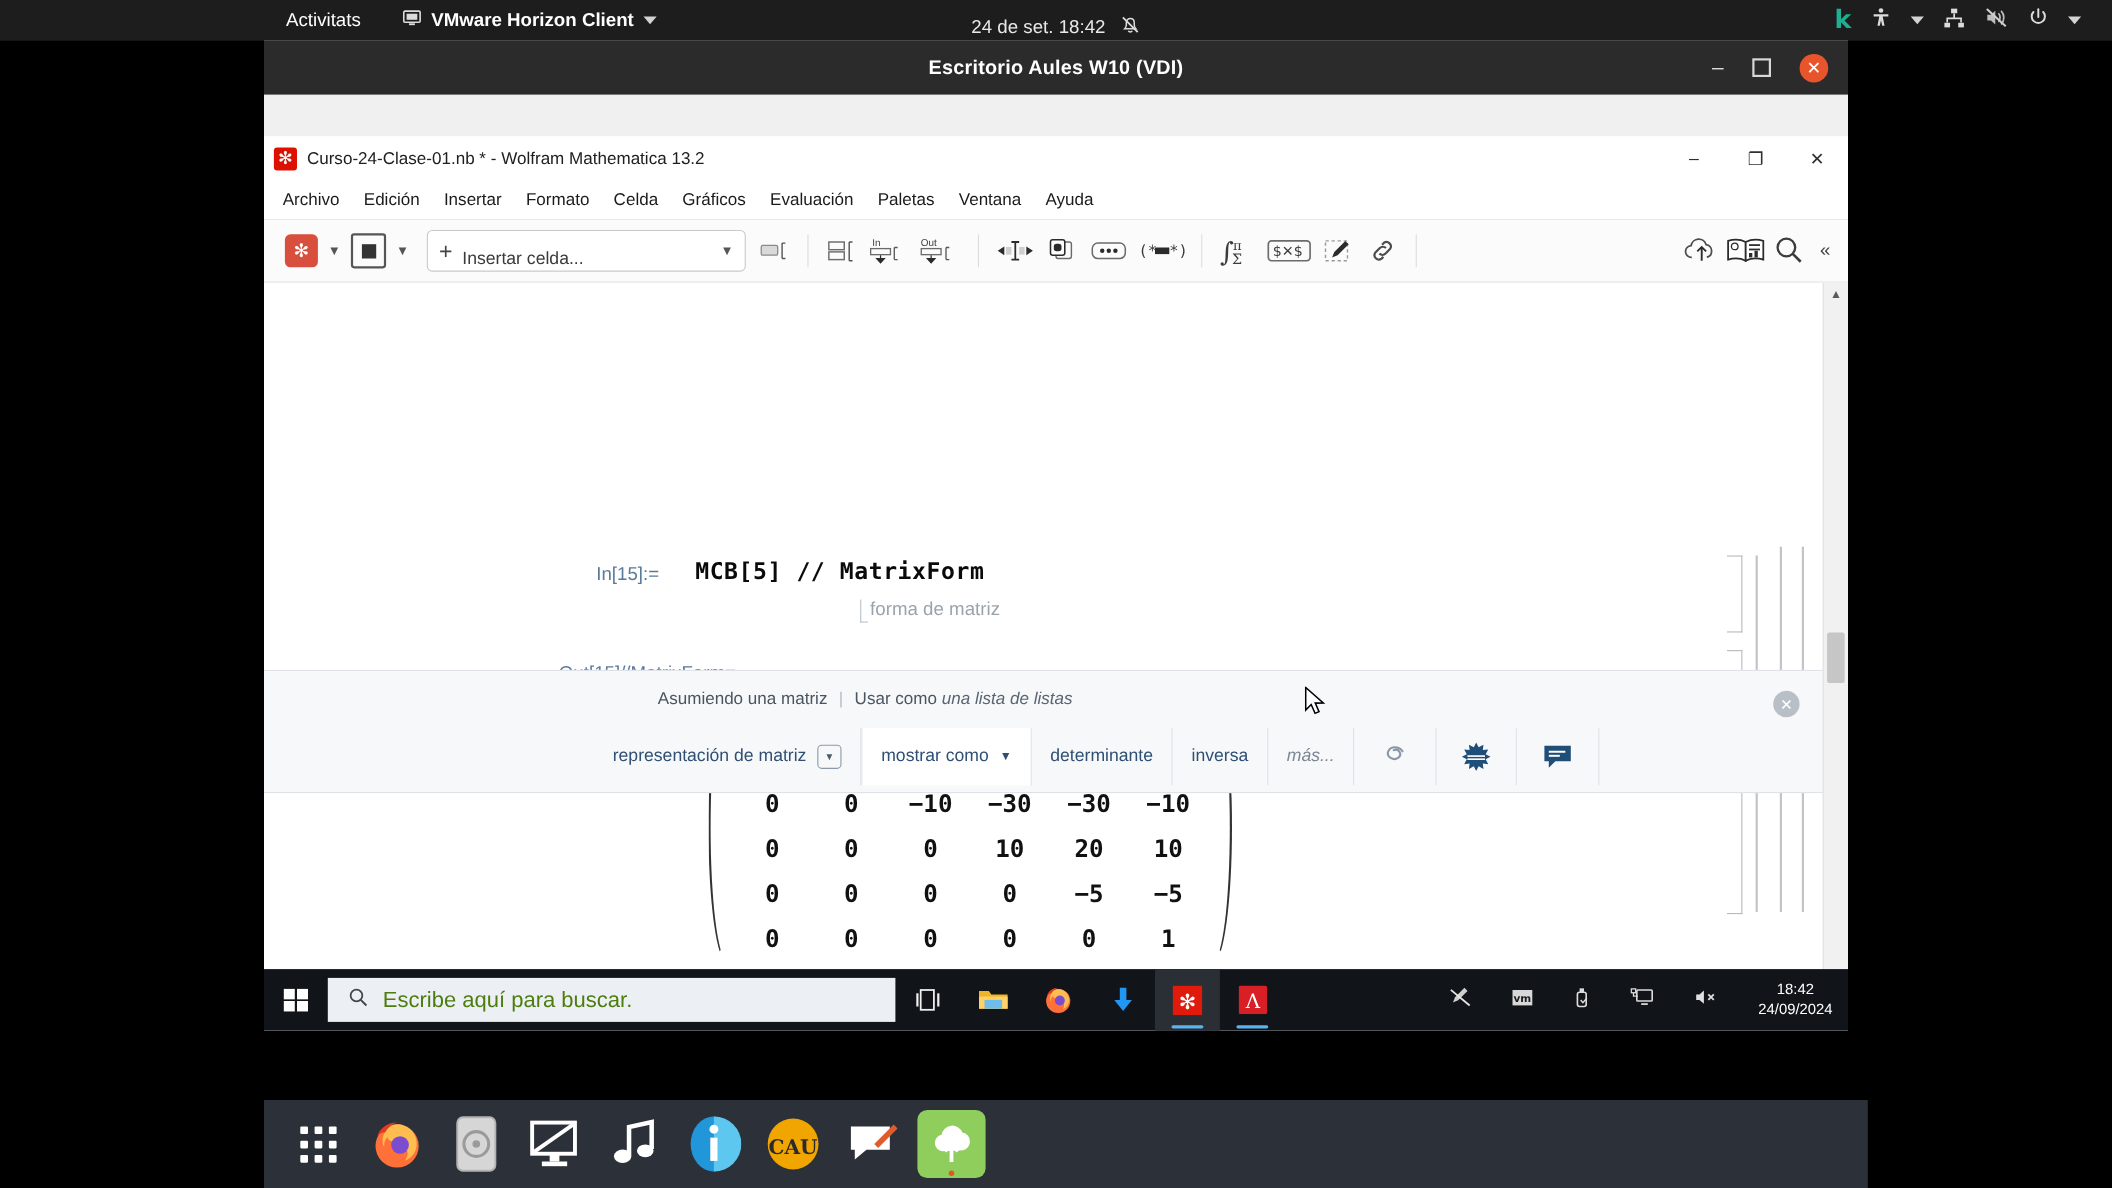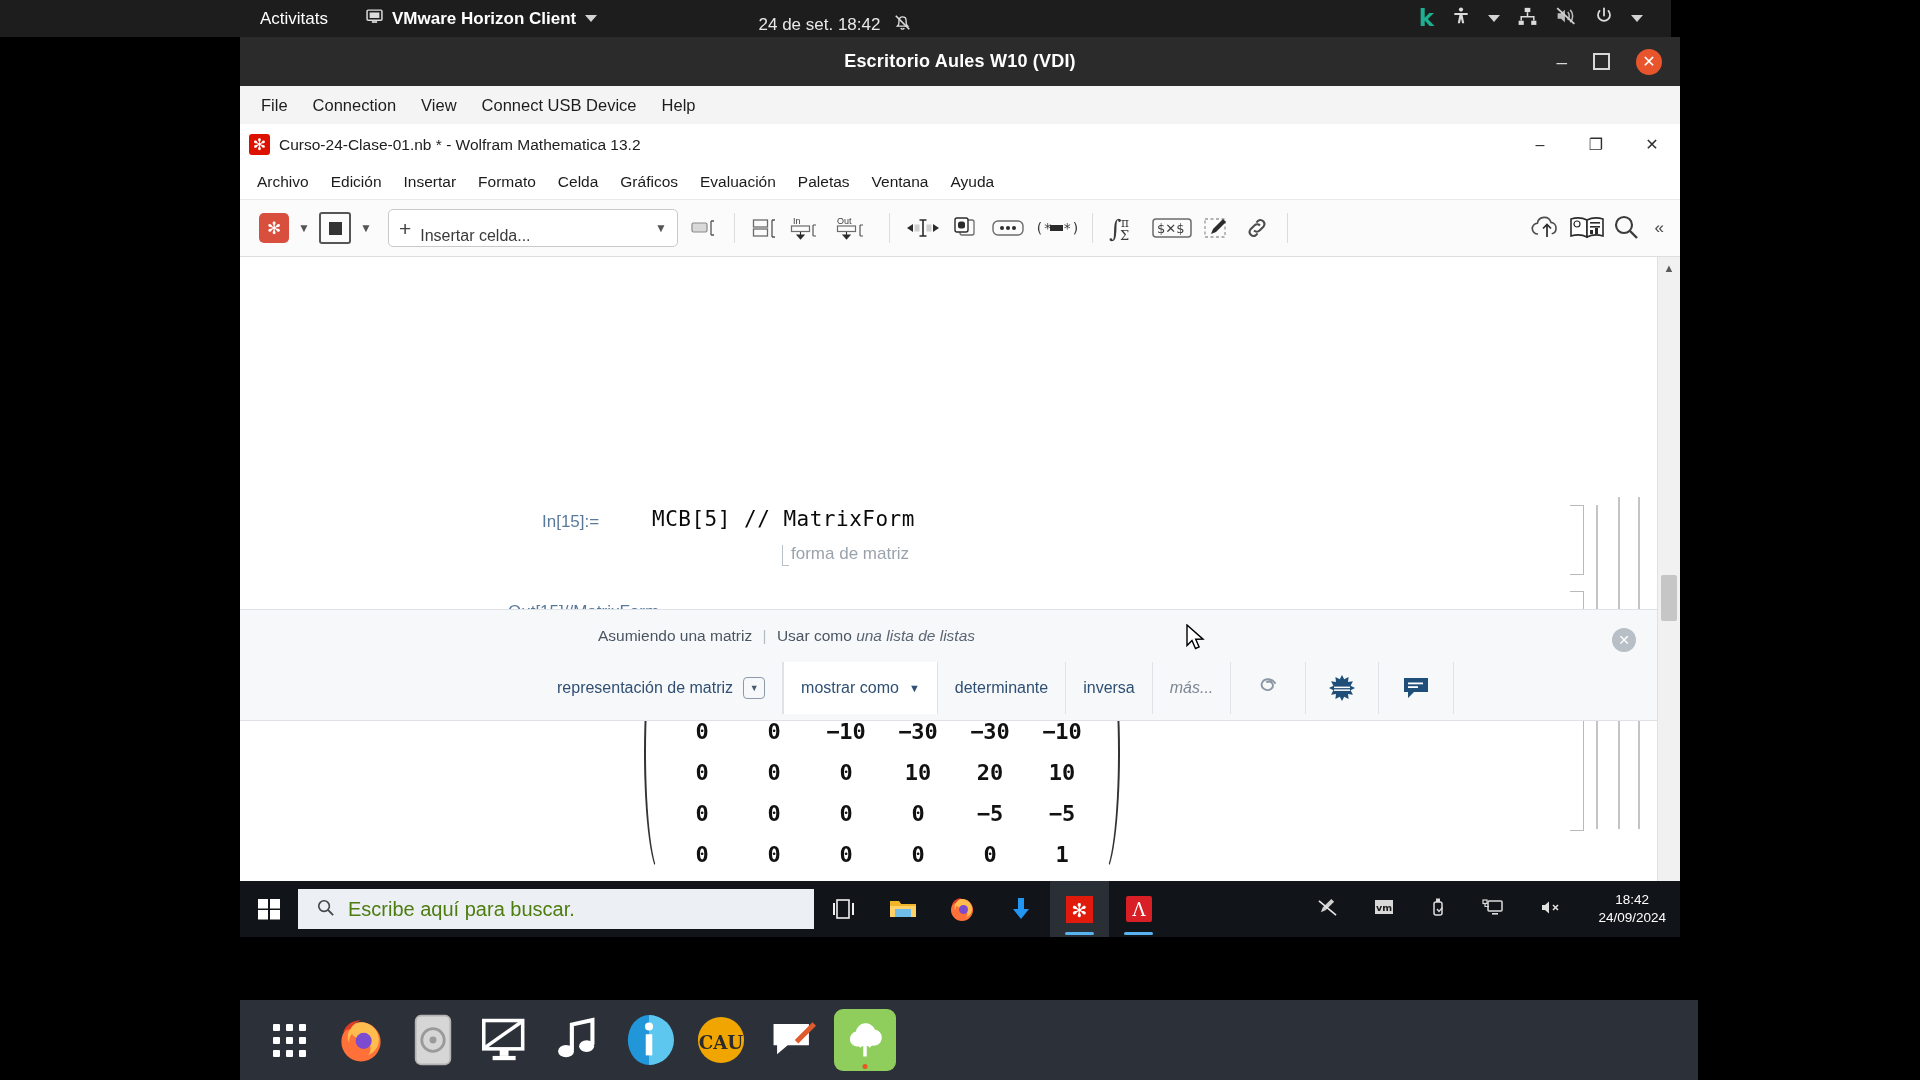--- a/index.html
+++ b/index.html
@@ -6,21 +6,21 @@
   body{
     width:1920px;height:1080px;overflow:hidden;
     background:#000;
     font-family:"Liberation Sans",sans-serif;
     -webkit-font-smoothing:antialiased;
   }
   .screen{position:relative;width:1920px;height:1080px;}
 
   
   .gnome-bar{
-    position:absolute;left:0;top:0;width:1671px;height:37px;
+    position:absolute;left:0;top:0;width:1920px;height:37px;
     background:#1d1d1d;color:#e6e6e6;
     display:flex;align-items:center;
     font-size:17px;
   }
   .gnome-left{position:absolute;left:260px;display:flex;align-items:center;gap:38px;}
   .gnome-activities{color:#ffffff;font-size:17px;}
   .gnome-window{display:flex;align-items:center;gap:9px;color:#ffffff;font-size:17px;font-weight:bold;}
   .gnome-center{position:absolute;left:50%;transform:translateX(-50%);display:flex;align-items:center;gap:13px;color:#e9e9e9;font-size:17px;margin-top:13px;}
   .gnome-right{position:absolute;right:28px;display:flex;align-items:center;gap:17px;}
   .k-logo{color:#1fae8f;font-size:23px;font-weight:bold;font-family:"DejaVu Sans",sans-serif;line-height:1;}
@@ -74,21 +74,21 @@
   }
   .insert-cell .plus{font-size:21px;color:#444;line-height:1;margin-right:9px;}
   .insert-cell .lbl{font-size:16px;color:#3a3a3a;flex:1;margin-top:16px;}
   .insert-cell .cv{font-size:12px;color:#555;}
   .tb-right{position:absolute;right:8px;display:flex;align-items:center;}
   .dblchev{font-size:17px;color:#444;padding:0 8px;}
 
   
   .nb{position:relative;height:666px;background:#ffffff;overflow:hidden;}
   .in-label{position:absolute;left:302px;top:255px;font-size:17px;color:#5a7a9c;font-family:"Liberation Sans",sans-serif;}
-  .in-code{position:absolute;left:412px;top:250px;font-size:21px;color:#0a0a0a;font-family:"DejaVu Sans Mono",monospace;font-weight:normal;letter-spacing:.5px;}
+  .in-code{position:absolute;left:392px;top:250px;font-size:21px;color:#0a0a0a;font-family:"DejaVu Sans Mono",monospace;font-weight:bold;letter-spacing:.5px;}
   .in-hint{position:absolute;left:551px;top:287px;font-size:17px;color:#9aa3ac;}
   .in-hint:before{content:"";position:absolute;left:-9px;top:1px;width:6px;height:20px;border-left:1.5px solid #b9c0c7;border-bottom:1.5px solid #b9c0c7;}
   .out-label{position:absolute;left:268px;top:345px;font-size:17px;color:#5a7a9c;}
 
   .matrix{position:absolute;left:398px;top:370px;display:flex;align-items:stretch;}
   .mbrace{width:22px;position:relative;}
   .mbrace:before{
     content:"";position:absolute;top:2px;bottom:2px;width:30px;
     border:2.2px solid #333;border-radius:50%/50%;
   }
@@ -231,27 +231,20 @@
 
     <div class="vm-titlebar">
       <div class="vm-title">Escritorio Aules W10 (VDI)</div>
       <div class="vm-winbtns">
         <span class="vm-min">–</span>
         <span class="vm-max"></span>
         <span class="vm-close">✕</span>
       </div>
     </div>
 
-    <div class="vm-menubar">
-      <span class="vm-menu-item">File</span>
-      <span class="vm-menu-item">Connection</span>
-      <span class="vm-menu-item">View</span>
-      <span class="vm-menu-item">Connect USB Device</span>
-      <span class="vm-menu-item">Help</span>
-    </div>
 
     <div class="mma">
 
       <div class="mma-titlebar">
         <span class="mma-appicon">
           <span class="spikey">✻</span>
         </span>
         <span class="mma-title">Curso-24-Clase-01.nb * - Wolfram Mathematica 13.2</span>
         <div class="mma-winbtns">
           <span class="mma-wb">–</span>

